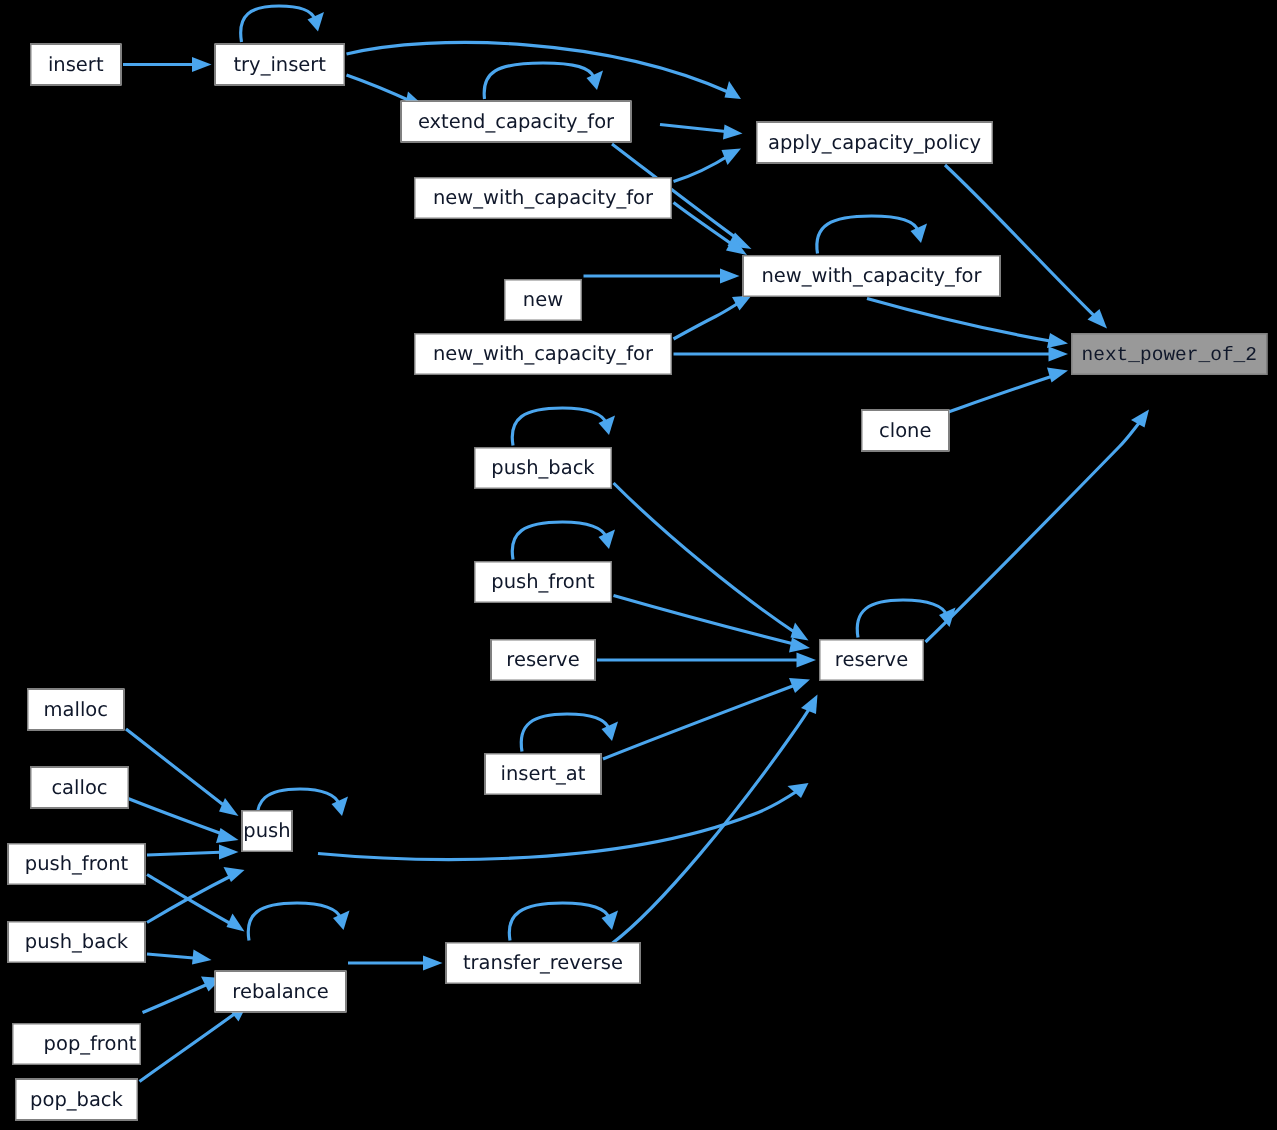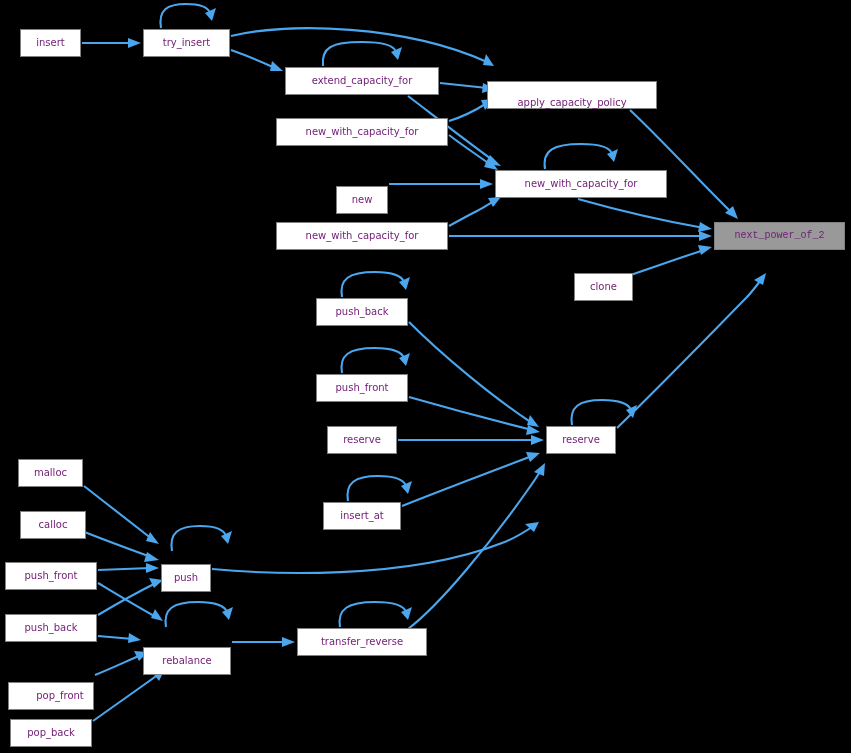--- a/index.html
+++ b/index.html
@@ -24,22 +24,22 @@
   }
   .node-box {
     position: absolute;
     box-sizing: border-box;
     background: #ffffff;
     border: 1px solid #808080;
     display: flex;
     align-items: center;
     justify-content: center;
     font-family: "DejaVu Sans", sans-serif;
-    font-size: 10px;
-    color: #701a75;
+    font-size: 13px;
+    color: #0f172a;
     white-space: nowrap;
     letter-spacing: 0px;
     cursor: pointer;
   }
   .node-box.highlight {
     background: #999999;
     font-family: Liberation Mono, monospace;
   }
   .node-label {
     pointer-events: none;
@@ -217,24 +217,24 @@
         <polygon class="edge-head" points="545,463 534,472 544,476"></polygon>
       </g>
     </svg>
   <div id="node-layer">
       <div class="node-box" style="left: 20px; top: 29px; width: 61px; height: 28px;">
         <span class="node-label">insert</span>
       </div>
       <div class="node-box" style="left: 143px; top: 29px; width: 87px; height: 28px;">
         <span class="node-label">try_insert</span>
       </div>
-      <div class="node-box" style="left: 285px; top: 67px; width: 154px; height: 28px;">
+      <div class="node-box" style="left: 267px; top: 67px; width: 154px; height: 28px;">
         <span class="node-label">extend_capacity_for</span>
       </div>
-      <div class="node-box" style="left: 487px; top: 81px; width: 170px; height: 28px; align-items: flex-end;">
+      <div class="node-box" style="left: 504px; top: 81px; width: 158px; height: 28px;">
         <span class="node-label">apply_capacity_policy</span>
       </div>
       <div class="node-box" style="left: 276px; top: 118px; width: 172px; height: 28px;">
         <span class="node-label">new_with_capacity_for</span>
       </div>
       <div class="node-box" style="left: 495px; top: 170px; width: 172px; height: 28px;">
         <span class="node-label">new_with_capacity_for</span>
       </div>
       <div class="node-box" style="left: 336px; top: 186px; width: 52px; height: 28px;">
         <span class="node-label">new</span>
@@ -265,21 +265,21 @@
       </div>
       <div class="node-box" style="left: 18px; top: 459px; width: 65px; height: 28px;">
         <span class="node-label">malloc</span>
       </div>
       <div class="node-box" style="left: 20px; top: 511px; width: 66px; height: 28px;">
         <span class="node-label">calloc</span>
       </div>
       <div class="node-box" style="left: 5px; top: 562px; width: 92px; height: 28px;">
         <span class="node-label">push_front</span>
       </div>
-      <div class="node-box" style="left: 161px; top: 564px; width: 50px; height: 28px;">
+      <div class="node-box" style="left: 161px; top: 540px; width: 34px; height: 28px;">
         <span class="node-label">push</span>
       </div>
       <div class="node-box" style="left: 5px; top: 614px; width: 92px; height: 28px;">
         <span class="node-label">push_back</span>
       </div>
       <div class="node-box" style="left: 143px; top: 628px; width: 88px; height: 28px; margin-top: 19px;">
         <span class="node-label">rebalance</span>
       </div>
       <div class="node-box" style="left: 297px; top: 628px; width: 130px; height: 28px;">
         <span class="node-label">transfer_reverse</span>

